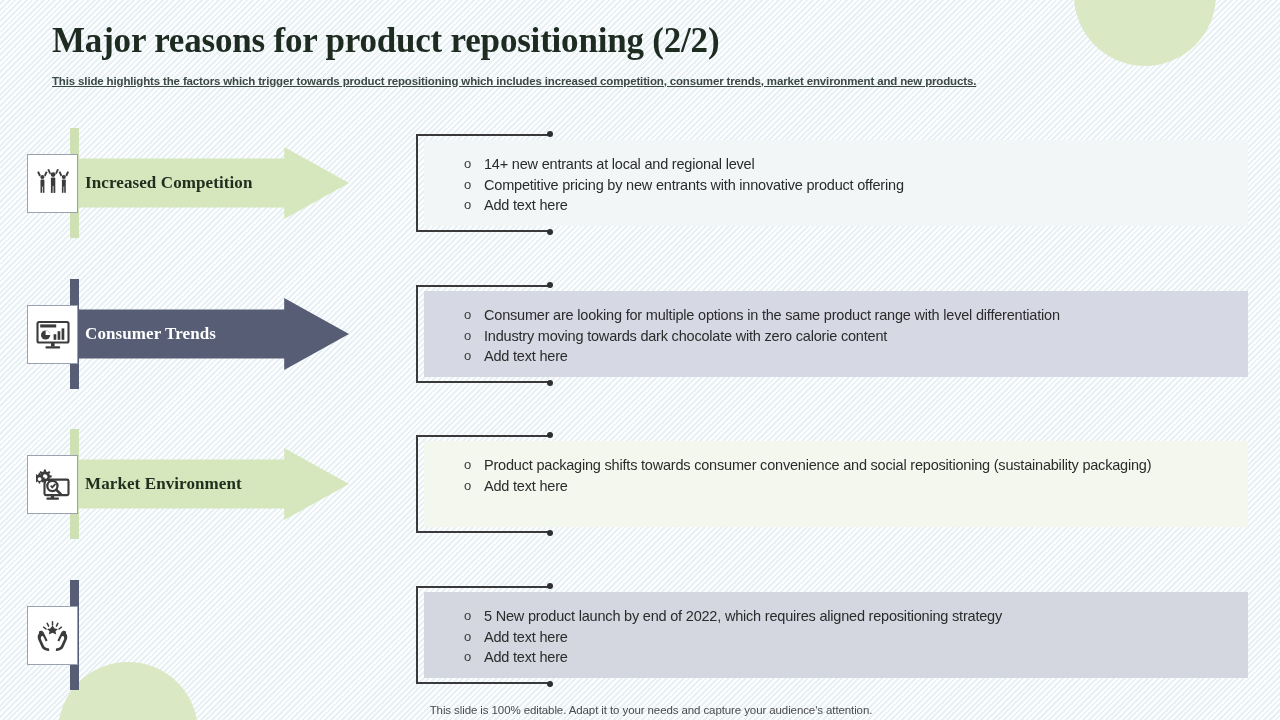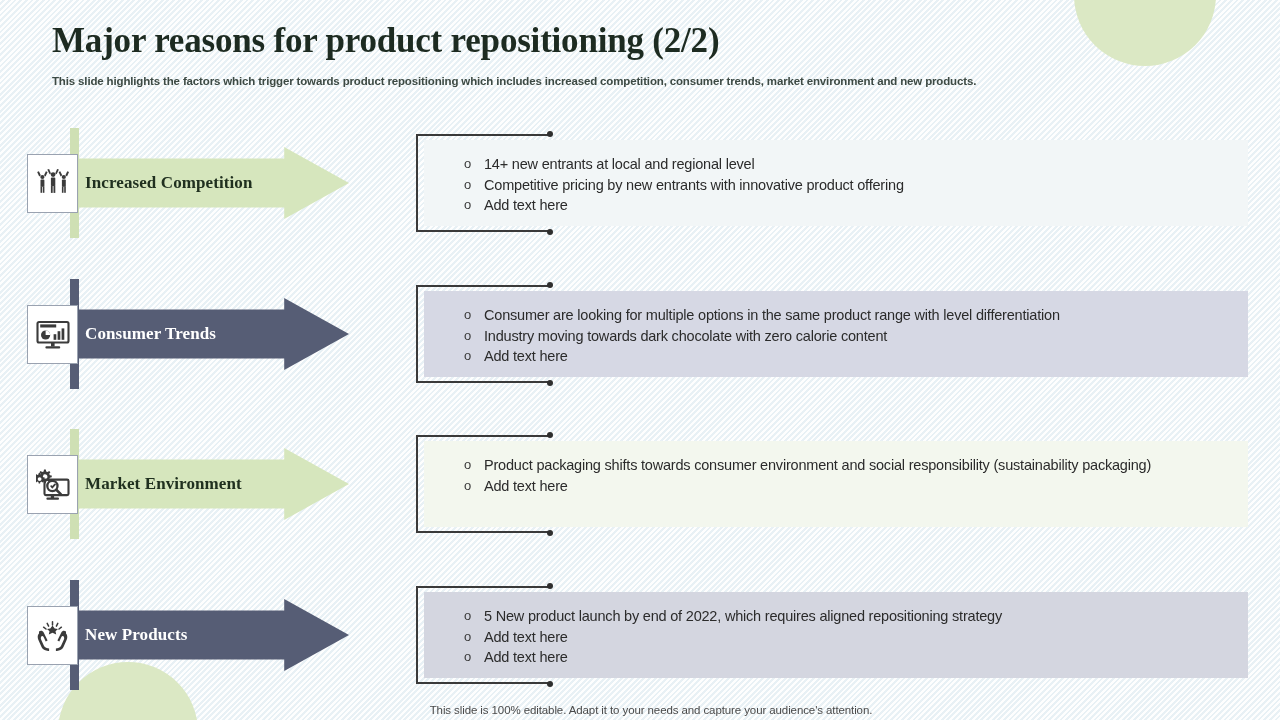--- a/index.html
+++ b/index.html
@@ -31,21 +31,21 @@
   #header { position:absolute; left:28px; top:22px; width:1000px;margin-left:24px; }
   #page-title {
     font-family:"Liberation Serif", serif;
     font-size:35px; font-weight:700; color:#1d2b21;
     letter-spacing:-0.2px; line-height:1.1;
     white-space:nowrap;
   }
   #page-subtitle {
     margin-top:14px;
     font-size:11.5px; color:#3d4a44; font-weight:600;
-    letter-spacing:-0.15px; white-space:nowrap;
+    letter-spacing:-0.15px; white-space:nowrap;text-decoration:underline;
   }
 
   
   .row { position:absolute; left:0; width:1280px; height:110px; }
 
   
   .accent-bar {
     position:absolute; left:70px; top:0; width:9px; height:110px;
   }
   .accent-green { background:#cfe0b4; }
@@ -265,21 +265,21 @@
         <div class="bracket">
           <div class="vline"></div>
           <div class="hline top"></div>
           <div class="hline bot"></div>
           <div class="dot top"></div>
           <div class="dot bot"></div>
         </div>
         <div class="content-box bx-pale-green">
           <div class="bullet-line">
             <span class="bullet-mark">o</span>
-            <span class="bullet-text">Product packaging shifts towards consumer environment and social responsibility (sustainability packaging)</span>
+            <span class="bullet-text">Product packaging shifts towards consumer convenience and social repositioning (sustainability packaging)</span>
           </div>
           <div class="bullet-line">
             <span class="bullet-mark">o</span>
             <span class="bullet-text">Add text here</span>
           </div>
         </div>
       </div>
       <div class="row" style="top: 580px;">
         <div class="accent-bar accent-dark"></div>
         <div class="icon-tile">
@@ -291,23 +291,20 @@
         <line x1="21.8" y1="2.4" x2="20.4" y2="5.2"></line>
         <line x1="7.6" y1="6.2" x2="10.0" y2="8.0"></line>
         <line x1="25.4" y1="6.2" x2="23.0" y2="8.0"></line>
       </g>
       <path d="M16.5 4.6 l2.2 3.0 3.3 0.4 -2.5 2.3 0.7 3.3 -3.7-1.9 -3.7 1.9 0.7-3.3 -2.5-2.3 3.3-0.4 z"></path>
       <path d="M3.0 12.5 c-1.6 1.6 -1.6 4.4 -0.6 6.6 l3.0 6.6 c0.9 2.0 2.6 3.4 4.7 3.9 l3.0 0.6 0-2.6 -2.4-0.7 c-1.3-0.4 -2.4-1.3 -3.0-2.6 l-2.6-5.9 c-0.5-1.1 -0.3-2.2 0.3-2.9 0.7-0.7 1.7-0.4 2.2 0.6 l2.1 4.3 1.9-1.0 -3.9-7.9 c-0.9-1.8 -3.0-2.3 -4.7-1.0 z"></path>
       <path d="M30.0 12.5 c1.6 1.6 1.6 4.4 0.6 6.6 l-3.0 6.6 c-0.9 2.0 -2.6 3.4 -4.7 3.9 l-3.0 0.6 0-2.6 2.4-0.7 c1.3-0.4 2.4-1.3 3.0-2.6 l2.6-5.9 c0.5-1.1 0.3-2.2 -0.3-2.9 -0.7-0.7 -1.7-0.4 -2.2 0.6 l-2.1 4.3 -1.9-1.0 3.9-7.9 c0.9-1.8 3.0-2.3 4.7-1.0 z"></path>
     </svg>
           </span>
         </div>
-        <div class="arrow arrow-dark">
-          <div class="arrow-label label-light">New Products</div>
-        </div>
         <div class="bracket">
           <div class="vline"></div>
           <div class="hline top"></div>
           <div class="hline bot"></div>
           <div class="dot top"></div>
           <div class="dot bot"></div>
         </div>
         <div class="content-box bx-grey">
           <div class="bullet-line">
             <span class="bullet-mark">o</span>

